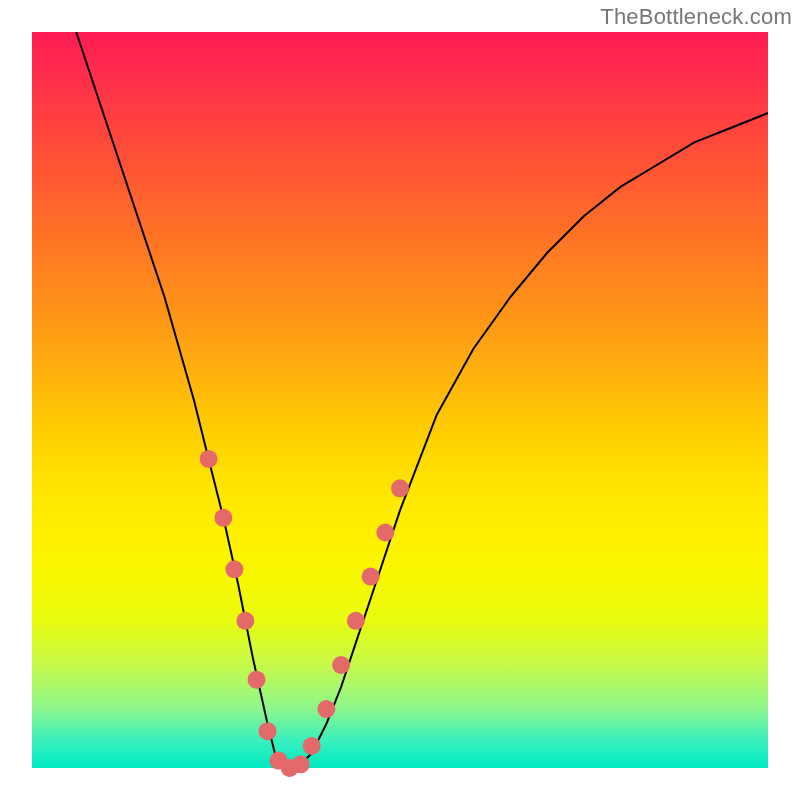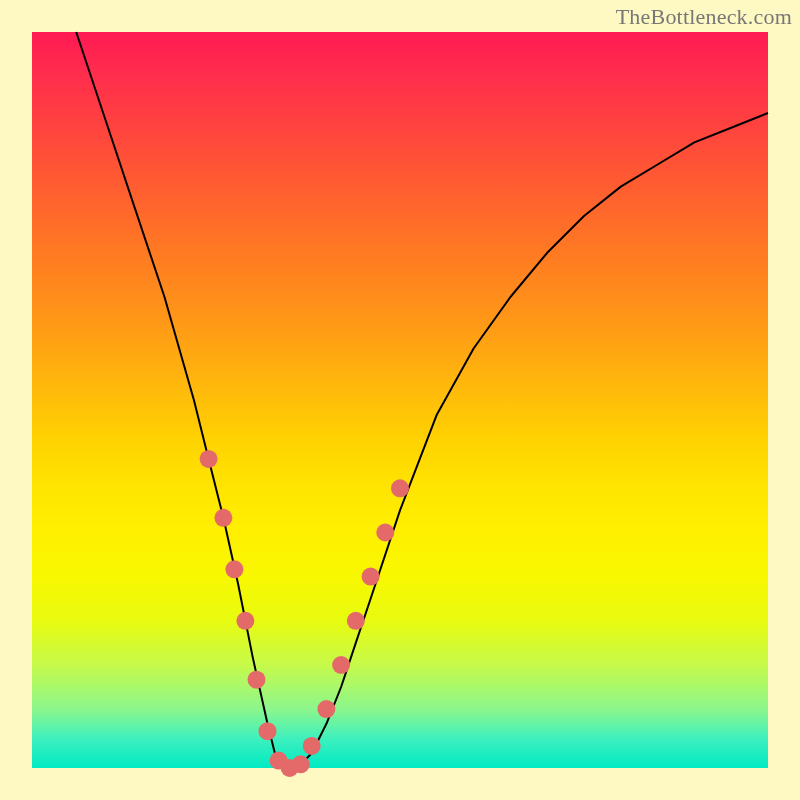--- a/index.html
+++ b/index.html
@@ -10,22 +10,21 @@
     overflow: hidden;
     background: #000;
     font-family: Arial, Helvetica, sans-serif;
   }
   .frame {
     position: absolute;
     left: 0;
     top: 0;
     width: 800px;
     height: 800px;
-    background: #fef9c3;
-    font-family: Liberation Serif, serif;
+    background: #ffffff;
   }
   .plot-area {
     position: absolute;
     left: 32px;
     top: 32px;
     width: 736px;
     height: 736px;
     
     background: linear-gradient(to bottom,
       #ff1a53 0%,

